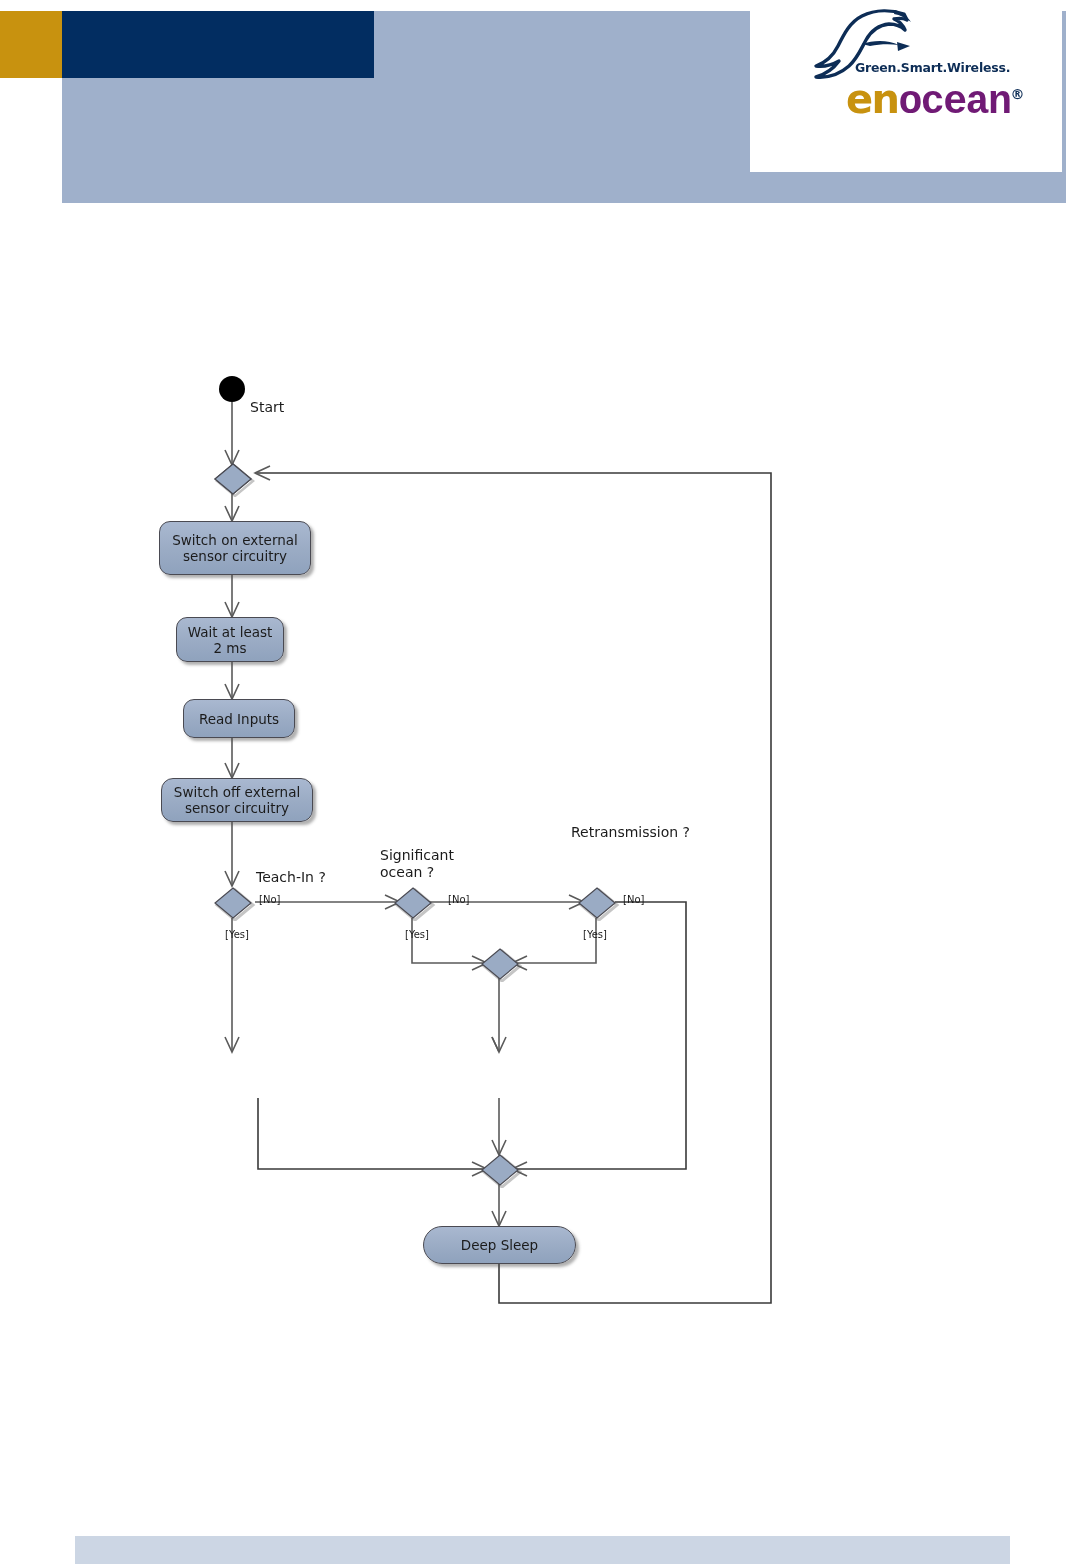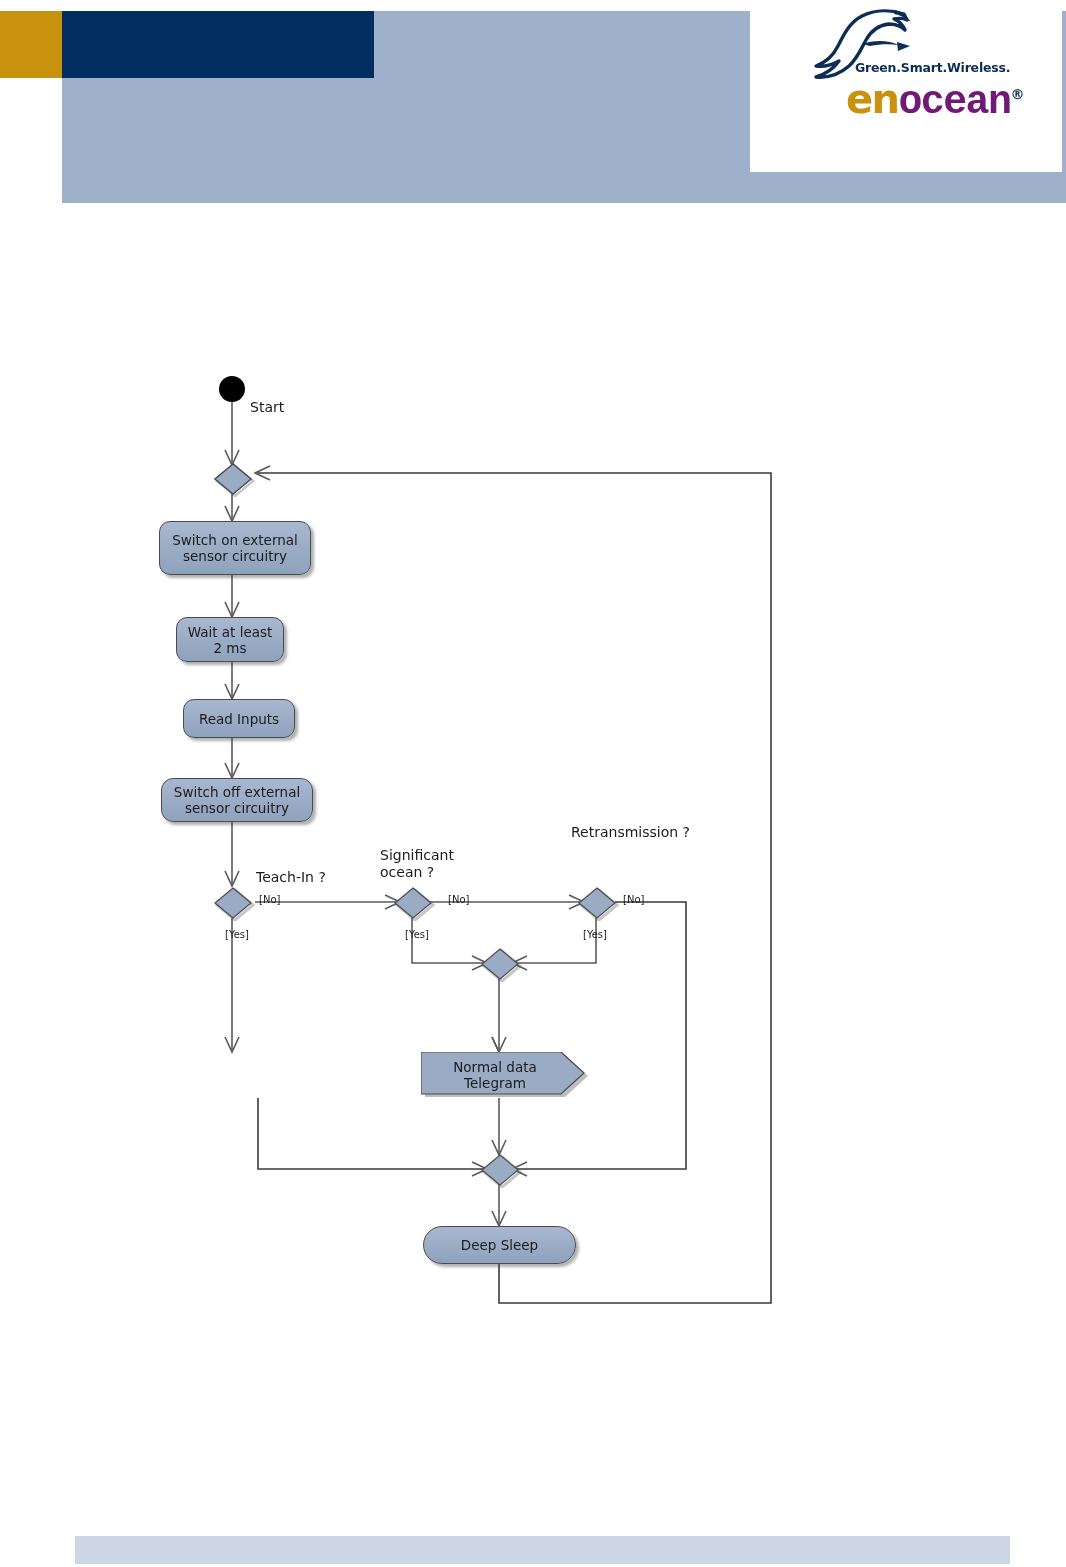--- a/index.html
+++ b/index.html
@@ -196,30 +196,20 @@
   <div class="node-caption" style="left:559px;top:824px;margin-left:12px;">Retransmission ?</div>
   <div class="edge-label" style="left:623px;top:894px;">[No]</div>
   <div class="edge-label" style="left:583px;top:929px;">[Yes]</div>
 
   <svg class="diamond" style="left:479px;top:946px;" width="44" height="36">
     <polygon points="23,5 41,20 23,35 5,20" fill="none" stroke="rgba(90,90,90,0.35)" stroke-width="3"></polygon>
     <polygon points="21,3 39,18 21,33 3,18" fill="#9aabc4" stroke="#4a4a52" stroke-width="1.2"></polygon>
   </svg>
 
 
-  <div class="node signal" style="left:421px;top:1052px;width:170px;height:46px;">
-    <svg class="sig-body" viewBox="0 0 170 46" preserveAspectRatio="none">
-      <polygon points="4,3 144,3 167,24 144,45 4,45" fill="rgba(90,90,90,0.40)"></polygon>
-      <polygon points="0,0 140,0 163,21 140,42 0,42" fill="#9aabc4" stroke="#4a4a52" stroke-width="1.2"></polygon>
-    </svg>
-    <span class="sig-label">
-      <span>Normal data</span><br>
-      <span>Telegram</span>
-    </span>
-  </div>
 
   <svg class="diamond" style="left:479px;top:1152px;" width="44" height="36">
     <polygon points="23,5 41,20 23,35 5,20" fill="none" stroke="rgba(90,90,90,0.35)" stroke-width="3"></polygon>
     <polygon points="21,3 39,18 21,33 3,18" fill="#9aabc4" stroke="#4a4a52" stroke-width="1.2"></polygon>
   </svg>
 
   <div class="node stadium" style="left:423px;top:1226px;width:153px;height:38px;">
     <span>Deep Sleep</span>
   </div>
 

